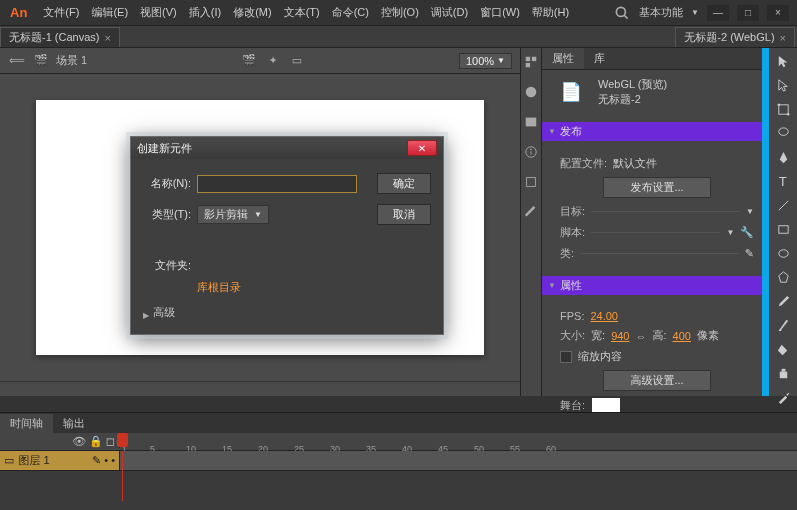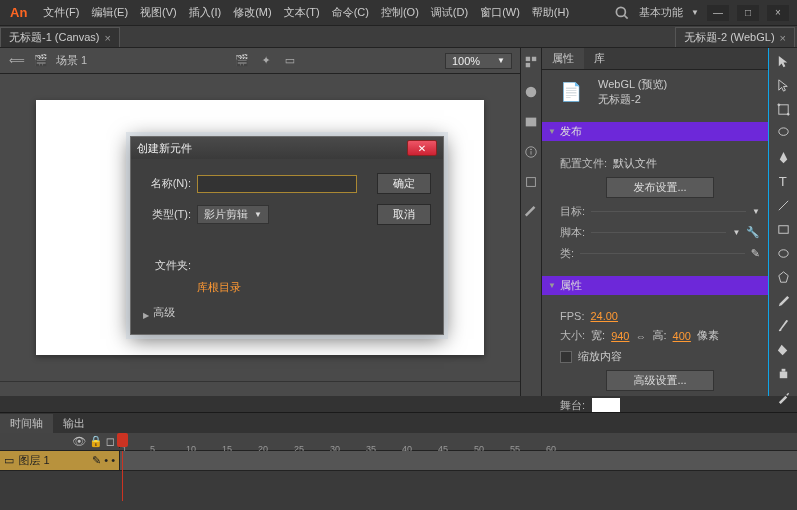--- a/index.html
+++ b/index.html
@@ -15,36 +15,36 @@
 
 
 .doc-tabs { background: #3d3d3d; height: 22px; display: flex; align-items: flex-end; border-bottom: 1px solid #222; justify-content: space-between; }
 .doc-tab { background: #3a3a3a; border: 1px solid #555; border-bottom: none; padding: 2px 8px; margin-right: 2px; color: #ccc; font-size: 11px; display: flex; align-items: center; gap: 5px; }
 .doc-tab.inactive { background: #333; }
 .tab-close { color: #999; }
 
 
 .scene-bar { background: #4a4a4a; height: 26px; display: flex; align-items: center; padding: 0 8px; border-bottom: 1px solid #222; gap: 6px; width: 520px; }
 .scene-bar .icon-btn { width: 18px; height: 18px; display: flex; align-items: center; justify-content: center; color: #aaa; }
-.zoom-box { background: #555; border: 1px solid #333; padding: 1px 6px; color: #eee; margin-left: auto; display: flex; align-items: center; gap: 17px; }
+.zoom-box { background: #555; border: 1px solid #333; padding: 1px 6px; color: #eee; margin-left: auto; display: flex; align-items: center; gap: 3px; }
 
 
 .main { display: flex; height: 348px; }
 .stage-area { width: 520px; background: #4a4a4a; position: relative; display: flex; flex-direction: column; }
 .canvas-wrap { flex: 1; background: #4a4a4a; padding: 26px 36px; position: relative; }
 .canvas { background: #ffffff; width: 100%; height: 100%; box-shadow: 0 2px 6px rgba(0,0,0,0.4); position: relative; }
 .scroll-bottom { height: 15px; background: #4a4a4a; border-top: 1px solid #333; }
 
 
 .dock-col { width: 22px; background: #474747; border-left: 1px solid #222; border-right: 1px solid #222; display: flex; flex-direction: column; align-items: center; padding-top: 6px; gap: 14px; }
 .dock-icon { width: 16px; height: 16px; color: #aaa; display:flex; align-items:center; justify-content:center; }
 .dock-icon svg { width: 14px; height: 14px; }
 
 
-.props { flex: 1; background: #454545; border-right: 1px solid #0ea5e9; display: flex; flex-direction: column; }
+.props { flex: 1; background: #454545; border-right: 7px solid #0ea5e9; display: flex; flex-direction: column; }
 .props-tabs { background: #3a3a3a; display: flex; border-bottom: 1px solid #222; }
 .props-tab { padding: 3px 10px; font-size: 11px; color: #ccc; }
 .props-tab.active { background: #454545; }
 .props-body { padding: 4px 8px; font-size: 11px; color: #ccc; }
 .section-head { background: #6d28d9; padding: 2px 6px; margin: 12px -8px; display: flex; align-items: center; gap: 4px; color: #ddd; }
 .section-head::before { content: "▼"; font-size: 8px; color: #999; }
 .row { display: flex; align-items: center; gap: 6px; padding: 3px 0 3px 10px; }
 .label { color: #bbb; }
 .val { color: #ff9933; text-decoration: underline; }
 .btn-flat { background: #5a5a5a; border: 1px solid #333; padding: 2px 26px; color: #ddd; font-size: 11px; }

